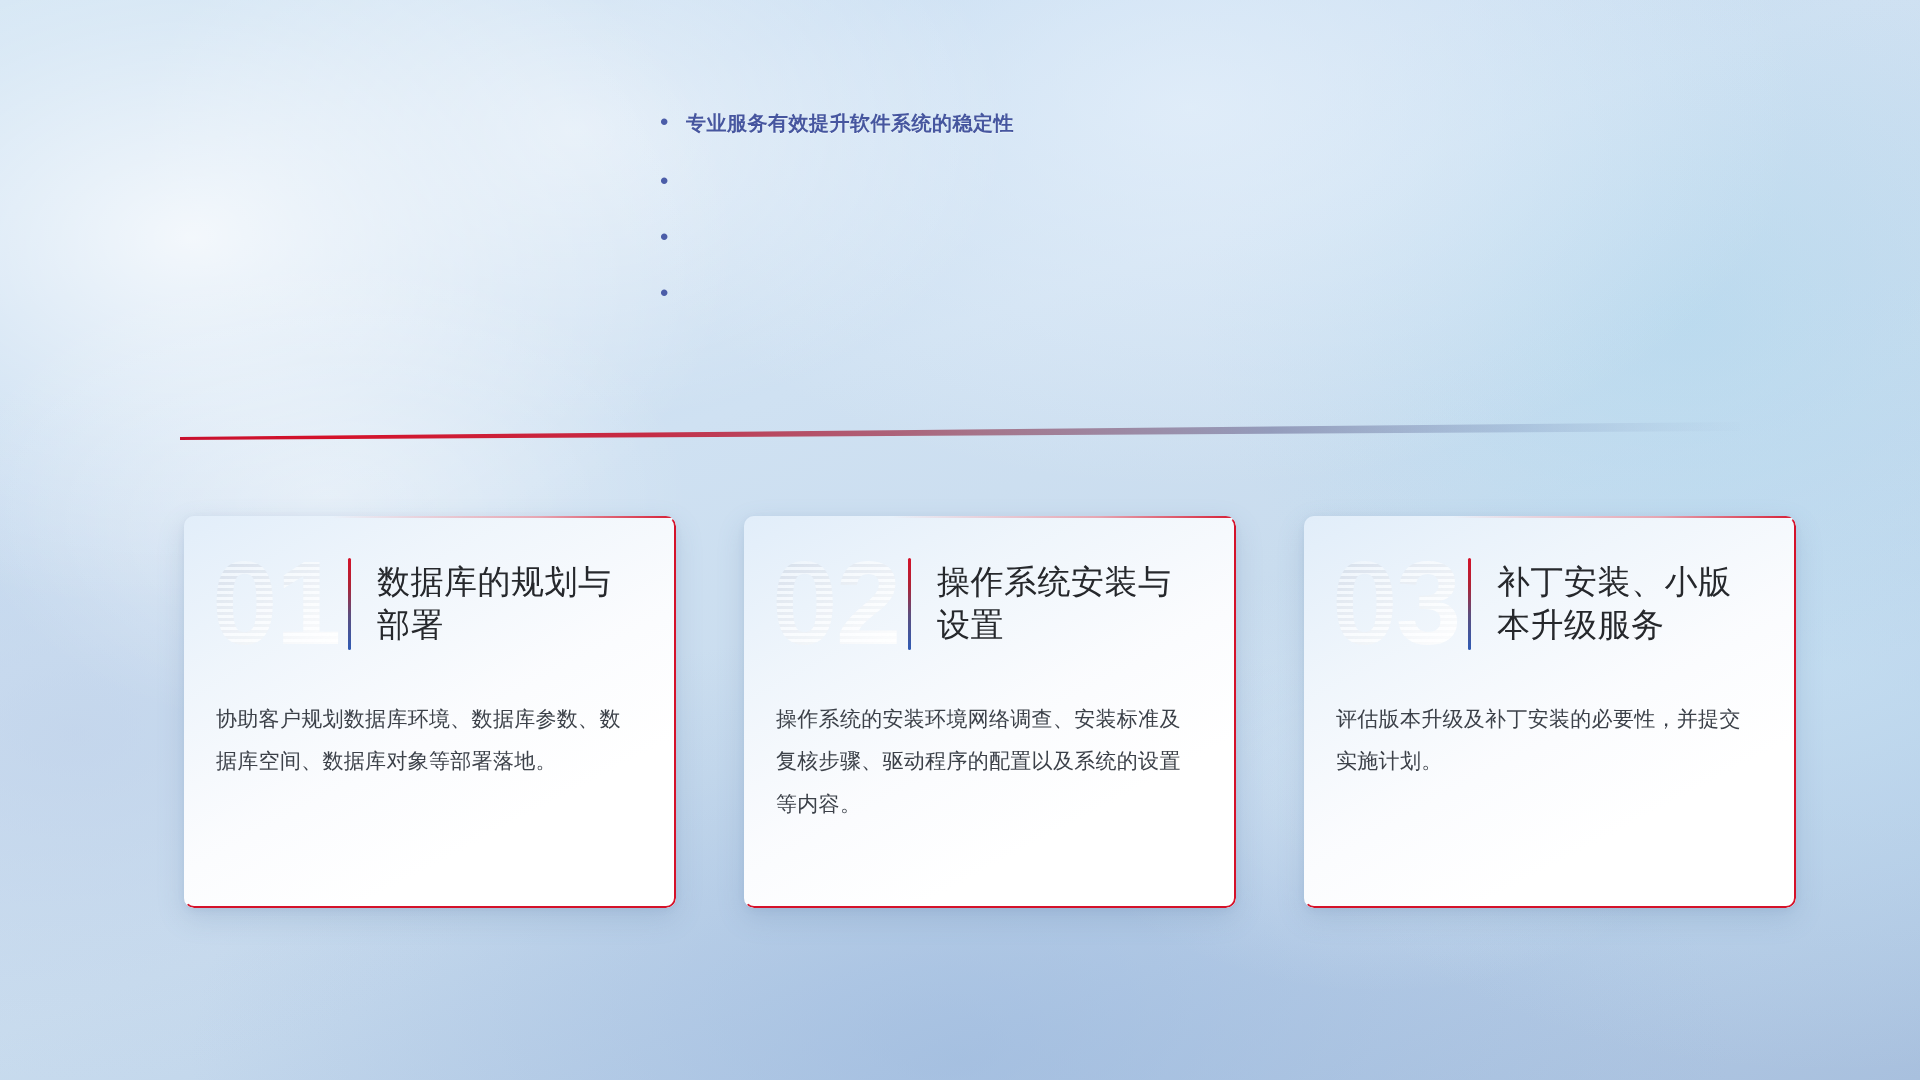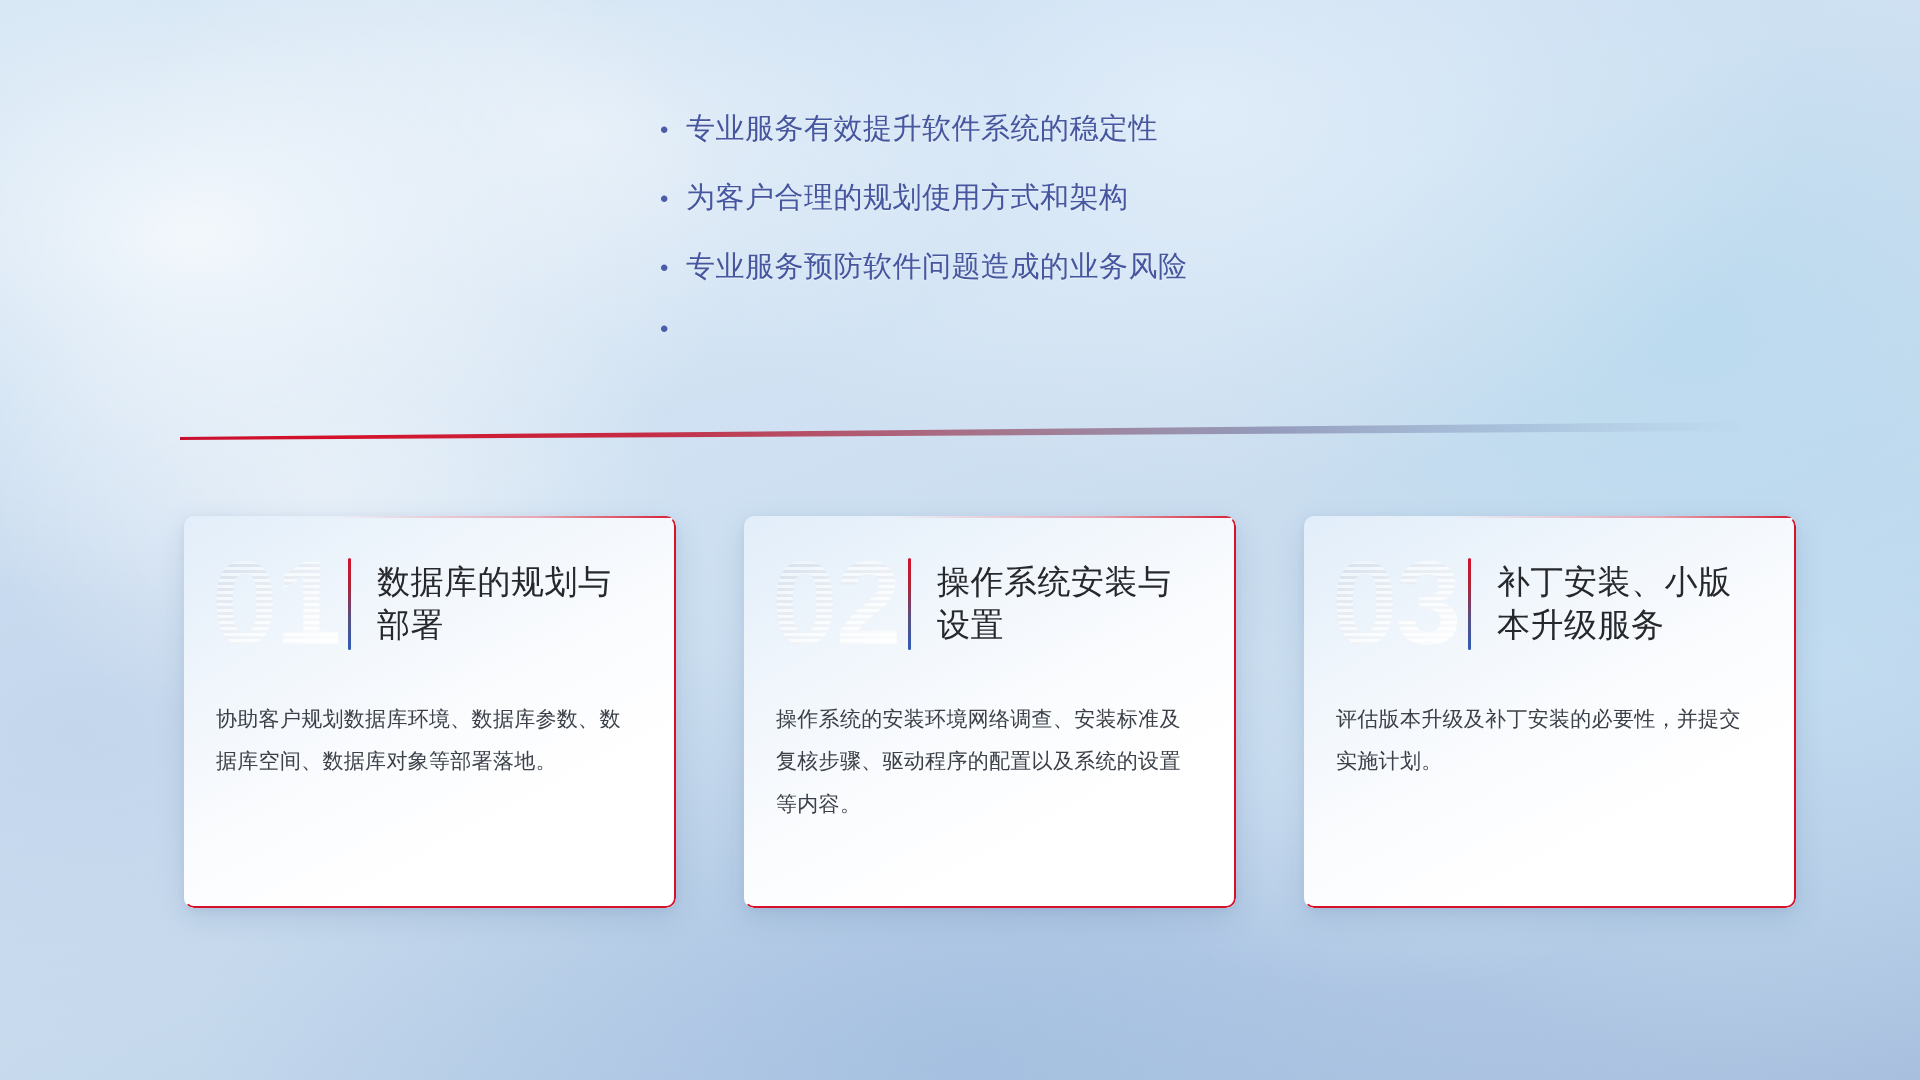--- a/index.html
+++ b/index.html
@@ -36,22 +36,22 @@
   .bullet-row{
     display:flex; align-items:baseline;
     margin-bottom:32px;
   }
   .bullet-dot{
     width:26px; flex:0 0 26px;
     color:#4b5da8; font-size:24px; line-height:1;
     text-align:left;
   }
   .bullet-text{
-    color:#46569f; font-size:29px; line-height:1.28;
-    letter-spacing:0.5px; font-weight:400;
+    color:#46569f; font-size:20px; line-height:1.28;
+    letter-spacing:0.5px; font-weight:700;
     text-shadow:0 1px 1px rgba(255,255,255,0.45);
   }
 
   
   .divider-wrap{
     position:absolute; left:180px; top:418px; width:1560px; height:26px; z-index:2;
   }
   .divider-wrap svg{ display:block; width:100%; height:100%; }
 
   
@@ -114,25 +114,23 @@
 
 <div id="stage">
 
   <div class="bullets">
     <div class="bullet-row">
       <span class="bullet-dot">•</span>
       <span class="bullet-text">专业服务有效提升软件系统的稳定性</span>
     </div>
     <div class="bullet-row">
       <span class="bullet-dot">•</span>
-      <span class="bullet-text">为客户合理的规划使用方式和架构</span>
-    </div>
-    <div class="bullet-row">
-      <span class="bullet-dot">•</span>
-      <span class="bullet-text">专业服务预防软件问题造成的业务风险</span>
+    </div>
+    <div class="bullet-row">
+      <span class="bullet-dot">•</span>
     </div>
     <div class="bullet-row">
       <span class="bullet-dot">•</span>
     </div>
   </div>
 
   <div class="divider-wrap">
     <svg viewBox="0 0 1560 26" preserveAspectRatio="none">
       <defs>
         <linearGradient id="dvgrad" x1="0" y1="0" x2="1" y2="0">

